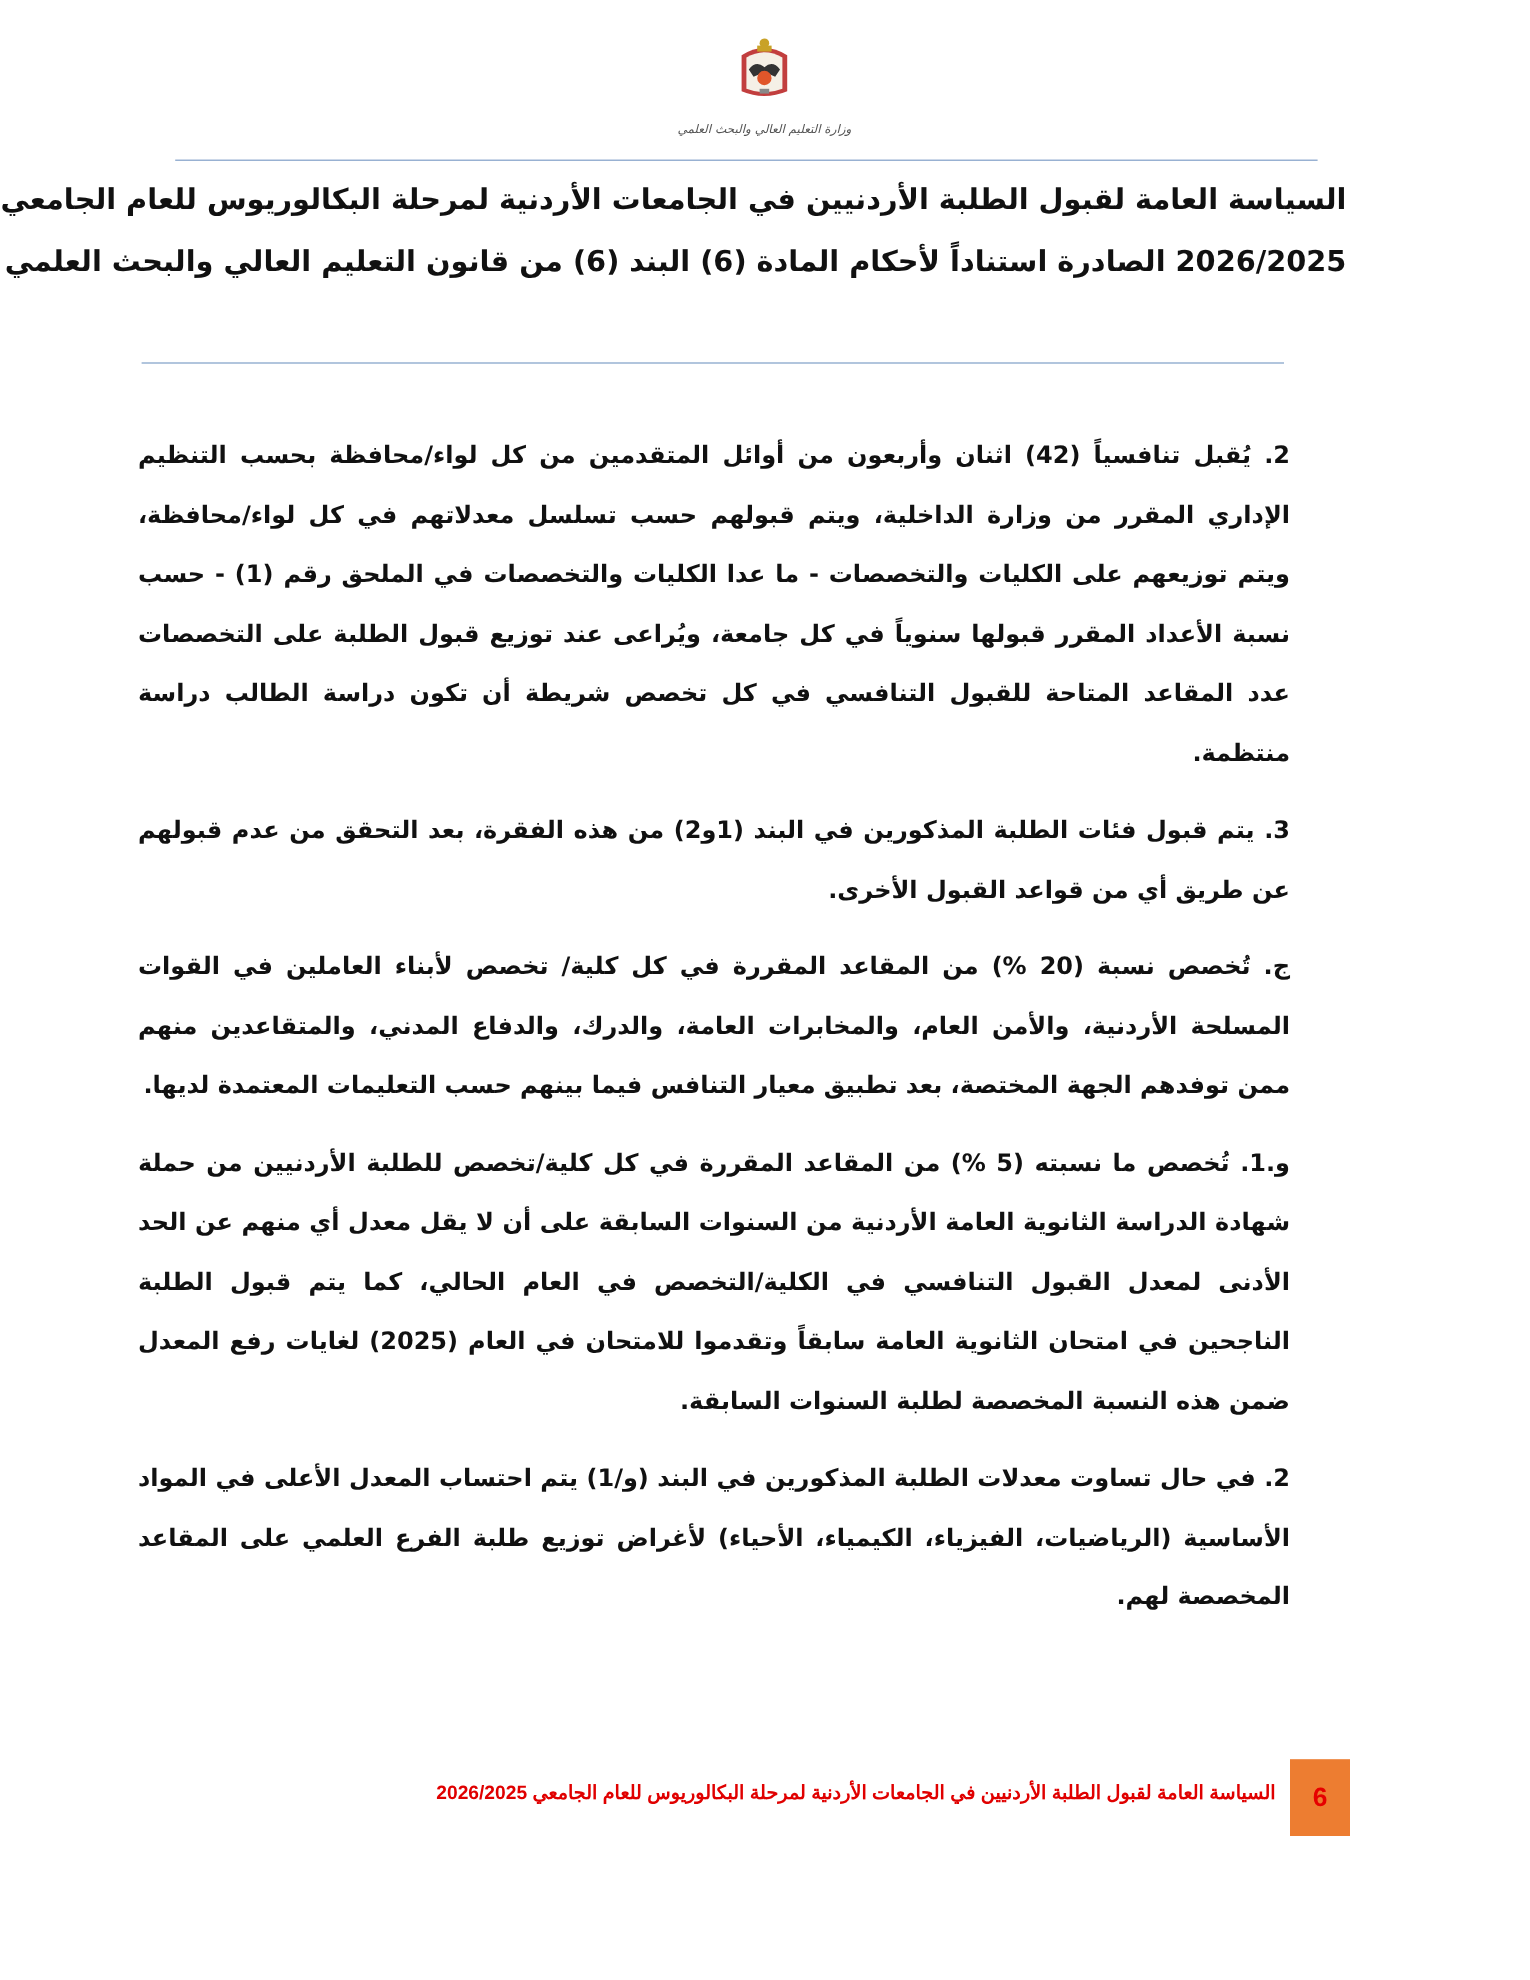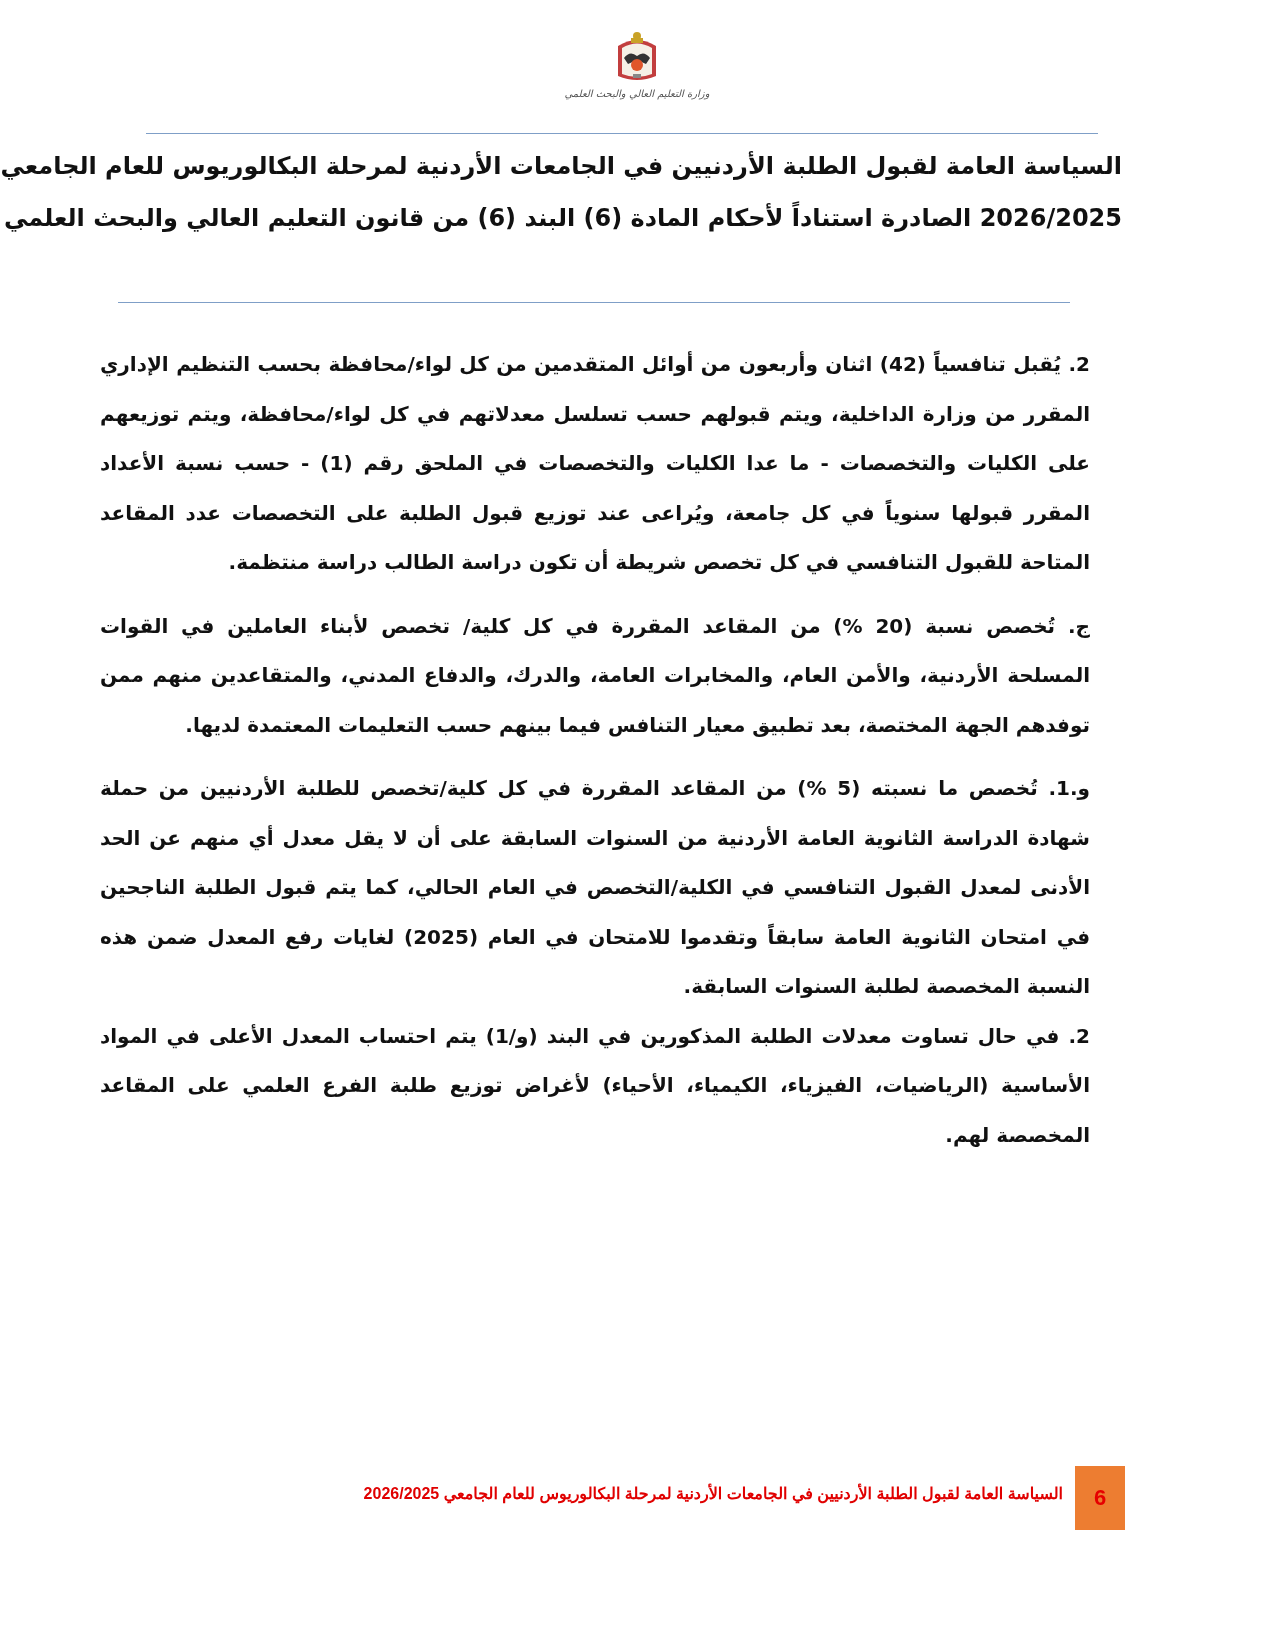--- a/index.html
+++ b/index.html
@@ -7,39 +7,39 @@
       width: 1275px; height: 1650px; position: relative; overflow: hidden;
       font-family: "DejaVu Sans", sans-serif; color: #111111;
     }
     .logo {
       position: absolute; left: 562px; top: 30px; width: 150px; height: 80px;
       text-align: center;
     }
     .logo svg { display: block; margin: 0 auto; }
     .ministry {
       font-family: "DejaVu Serif", serif; font-size: 10px; color: #555;
-      direction: rtl; margin-top: 2px; white-space: nowrap; font-style: italic;
+      direction: rtl; margin-top: 16px; white-space: nowrap; font-style: italic;
     }
     .rule {
       position: absolute; height: 0; border-top: 1.5px solid #7f9fc7;
     }
     .rule.top { left: 146px; width: 952px; top: 133px; }
     .rule.bottom { left: 118px; width: 952px; top: 302px; }
     .title {
       position: absolute; left: 110px; width: 1012px; top: 140px;
       direction: rtl; text-align: center; font-weight: bold;
       font-size: 24px; line-height: 52px; color: #111;
     }
     .title .l { display: block; white-space: nowrap; }
     .body {
       position: absolute; left: 100px; width: 990px; top: 340px;
       direction: rtl; text-align: justify; font-weight: bold;
       font-size: 20px; line-height: 49.5px;
     }
-    .body p { margin: 0; }
+    .body p { margin: 15px; }
     .body p.gap { margin-top: 14px; }
     .footer {
       position: absolute; left: 240px; top: 1466px; width: 885px; height: 64px;
       direction: rtl;
     }
     .page-box {
       position: absolute; right: 0; top: 0; width: 50px; height: 64px;
       background: #ed7d31; color: #e60000; font-weight: bold;
       font-family: "Liberation Sans", sans-serif; font-size: 22px;
       display: flex; align-items: center; justify-content: center;
@@ -70,20 +70,21 @@
 
 <div class="title">
   <span class="l">السياسة العامة لقبول الطلبة الأردنيين في الجامعات الأردنية لمرحلة البكالوريوس للعام الجامعي</span>
   <span class="l">2026/2025 الصادرة استناداً لأحكام المادة (6) البند (6) من قانون التعليم العالي والبحث العلمي رقم (17)</span>
 </div>
 
 <div class="rule bottom"></div>
 
 <div class="body">
   <p>2. يُقبل تنافسياً (42) اثنان وأربعون من أوائل المتقدمين من كل لواء/محافظة بحسب التنظيم الإداري المقرر من وزارة الداخلية، ويتم قبولهم حسب تسلسل معدلاتهم في كل لواء/محافظة، ويتم توزيعهم على الكليات والتخصصات - ما عدا الكليات والتخصصات في الملحق رقم (1) - حسب نسبة الأعداد المقرر قبولها سنوياً في كل جامعة، ويُراعى عند توزيع قبول الطلبة على التخصصات عدد المقاعد المتاحة للقبول التنافسي في كل تخصص شريطة أن تكون دراسة الطالب دراسة منتظمة.</p>
+  <p>3. يتم قبول فئات الطلبة المذكورين في البند (1و2) من هذه الفقرة، بعد التحقق من عدم قبولهم عن طريق أي من قواعد القبول الأخرى.</p>
   <p class="gap">ج. تُخصص نسبة (20 %) من المقاعد المقررة في كل كلية/ تخصص لأبناء العاملين في القوات المسلحة الأردنية، والأمن العام، والمخابرات العامة، والدرك، والدفاع المدني، والمتقاعدين منهم ممن توفدهم الجهة المختصة، بعد تطبيق معيار التنافس فيما بينهم حسب التعليمات المعتمدة لديها.</p>
   <p class="gap">و.1. تُخصص ما نسبته (5 %) من المقاعد المقررة في كل كلية/تخصص للطلبة الأردنيين من حملة شهادة الدراسة الثانوية العامة الأردنية من السنوات السابقة على أن لا يقل معدل أي منهم عن الحد الأدنى لمعدل القبول التنافسي في الكلية/التخصص في العام الحالي، كما يتم قبول الطلبة الناجحين في امتحان الثانوية العامة سابقاً وتقدموا للامتحان في العام (2025) لغايات رفع المعدل ضمن هذه النسبة المخصصة لطلبة السنوات السابقة.</p>
   <p>2. في حال تساوت معدلات الطلبة المذكورين في البند (و/1) يتم احتساب المعدل الأعلى في المواد الأساسية (الرياضيات، الفيزياء، الكيمياء، الأحياء) لأغراض توزيع طلبة الفرع العلمي على المقاعد المخصصة لهم.</p>
 </div>
 
 <div class="footer">
   <div class="page-box">
     <span>6</span>
   </div>
   <div class="footer-text">السياسة العامة لقبول الطلبة الأردنيين في الجامعات الأردنية لمرحلة البكالوريوس للعام الجامعي 2026/2025</div>

